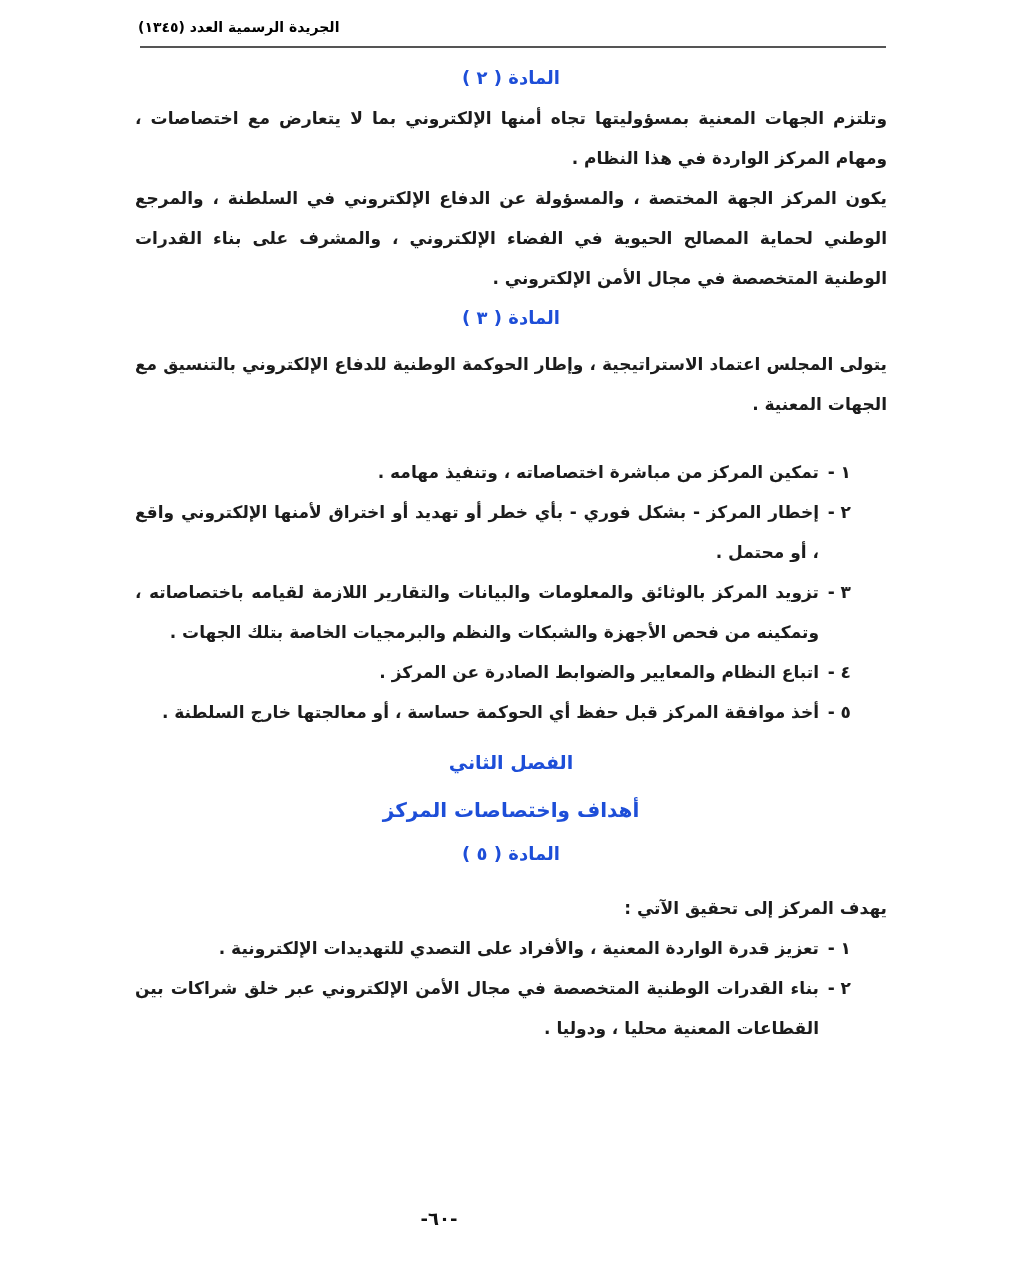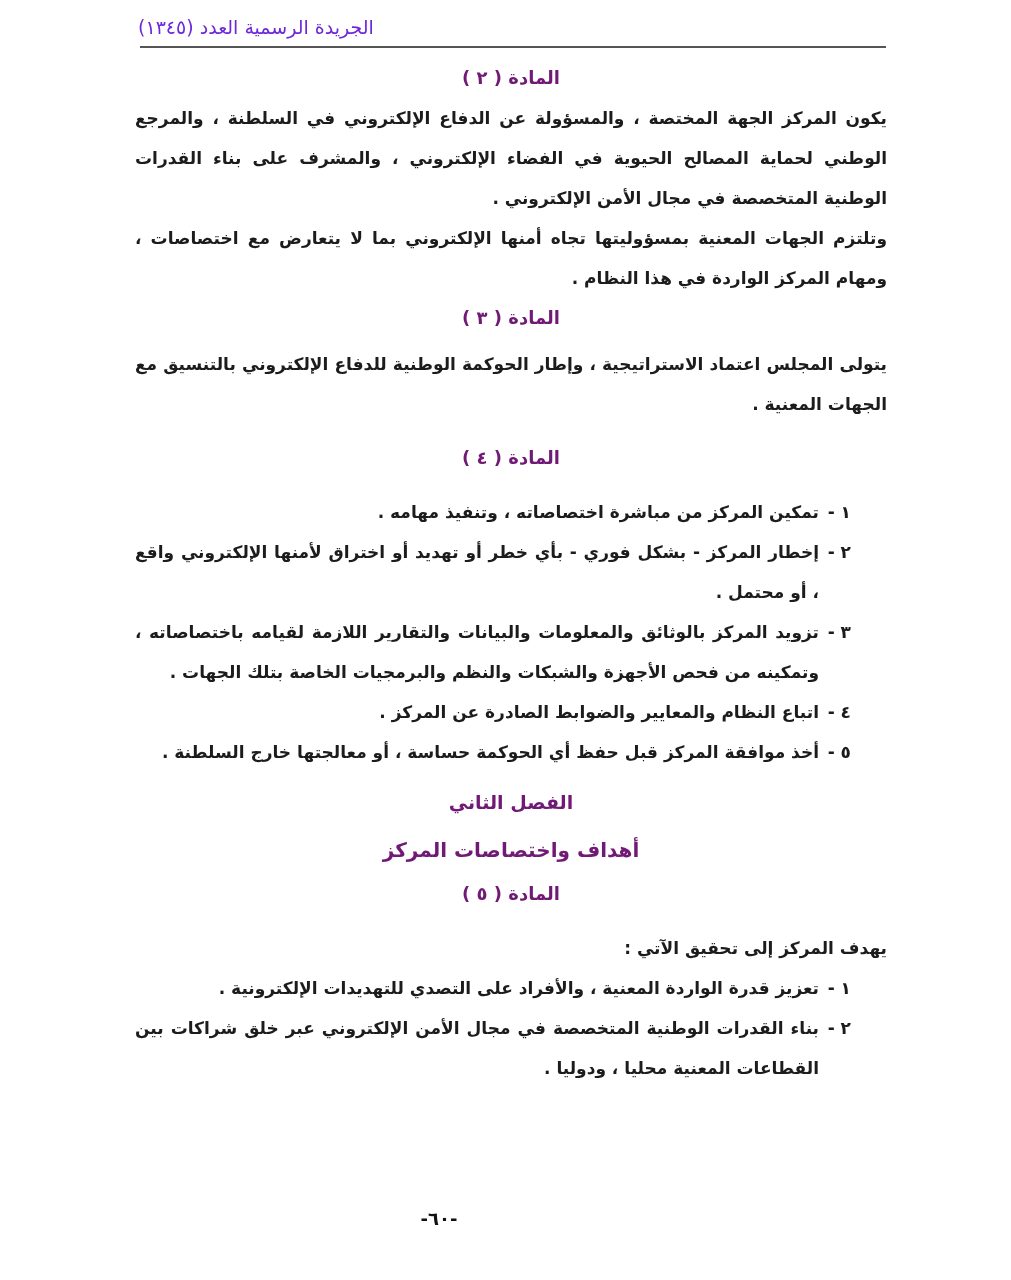--- a/index.html
+++ b/index.html
@@ -25,24 +25,24 @@
       position: absolute;
       left: 138px;
       top: 12px;
       width: 750px;
       height: 34px;
       direction: rtl;
       text-align: left;
     }
     .running-header span {
       display: inline-block;
-      font-weight: normal;
-      font-size: 19px;
+      font-weight: bold;
+      font-size: 14px;
       line-height: 30px;
-      color: #6d28d9;
+      color: #000000;
       direction: rtl;
     }
     .header-rule {
       position: absolute;
       left: 140px;
       top: 46px;
       width: 746px;
       height: 2px;
       background: #555;
     }
@@ -51,21 +51,21 @@
       left: 135px;
       top: 58px;
       width: 752px;
       direction: rtl;
       text-align: right;
     }
     .heading {
       text-align: center;
       font-weight: bold;
       font-size: 18px;
-      color: #701a75;
+      color: #1d4ed8;
       margin: 0;
     }
     .article-heading { height: 40px; line-height: 40px; }
     .para {
       font-weight: bold;
       font-size: 17px;
       line-height: 40px;
       margin: 0;
       text-align: justify;
       text-align-last: right;
@@ -120,33 +120,32 @@
 
   <div class="running-header">
     <span>الجريدة الرسمية العدد (١٣٤٥)</span>
   </div>
   <div class="header-rule"></div>
 
   <div class="content">
 
     <section>
       <h3 class="heading article-heading">المادة ( ٢ )</h3>
+      <p class="para">وتلتزم الجهات المعنية بمسؤوليتها تجاه أمنها الإلكتروني بما لا يتعارض مع اختصاصات ، ومهام المركز الواردة في هذا النظام .</p>
       <p class="para">يكون المركز الجهة المختصة ، والمسؤولة عن الدفاع الإلكتروني في السلطنة ، والمرجع الوطني لحماية المصالح الحيوية في الفضاء الإلكتروني ، والمشرف على بناء القدرات الوطنية المتخصصة في مجال الأمن الإلكتروني .</p>
-      <p class="para">وتلتزم الجهات المعنية بمسؤوليتها تجاه أمنها الإلكتروني بما لا يتعارض مع اختصاصات ، ومهام المركز الواردة في هذا النظام .</p>
     </section>
 
     <section>
       <h3 class="heading article-heading">المادة ( ٣ )</h3>
       <div class="gap-s"></div>
       <p class="para">يتولى المجلس اعتماد الاستراتيجية ، وإطار الحوكمة الوطنية للدفاع الإلكتروني بالتنسيق مع الجهات المعنية .</p>
       <div class="gap-m"></div>
     </section>
 
     <section>
-      <h3 class="heading article-heading">المادة ( ٤ )</h3>
       <div class="gap-m"></div>
 
       <p class="item">
         <span class="num"><span class="num-inner">١ -</span></span>
         <span class="body">تمكين المركز من مباشرة اختصاصاته ، وتنفيذ مهامه .</span>
       </p>
       <p class="item">
         <span class="num"><span class="num-inner">٢ -</span></span>
         <span class="body">إخطار المركز - بشكل فوري - بأي خطر أو تهديد أو اختراق لأمنها الإلكتروني واقع ، أو محتمل .</span>
       </p>

